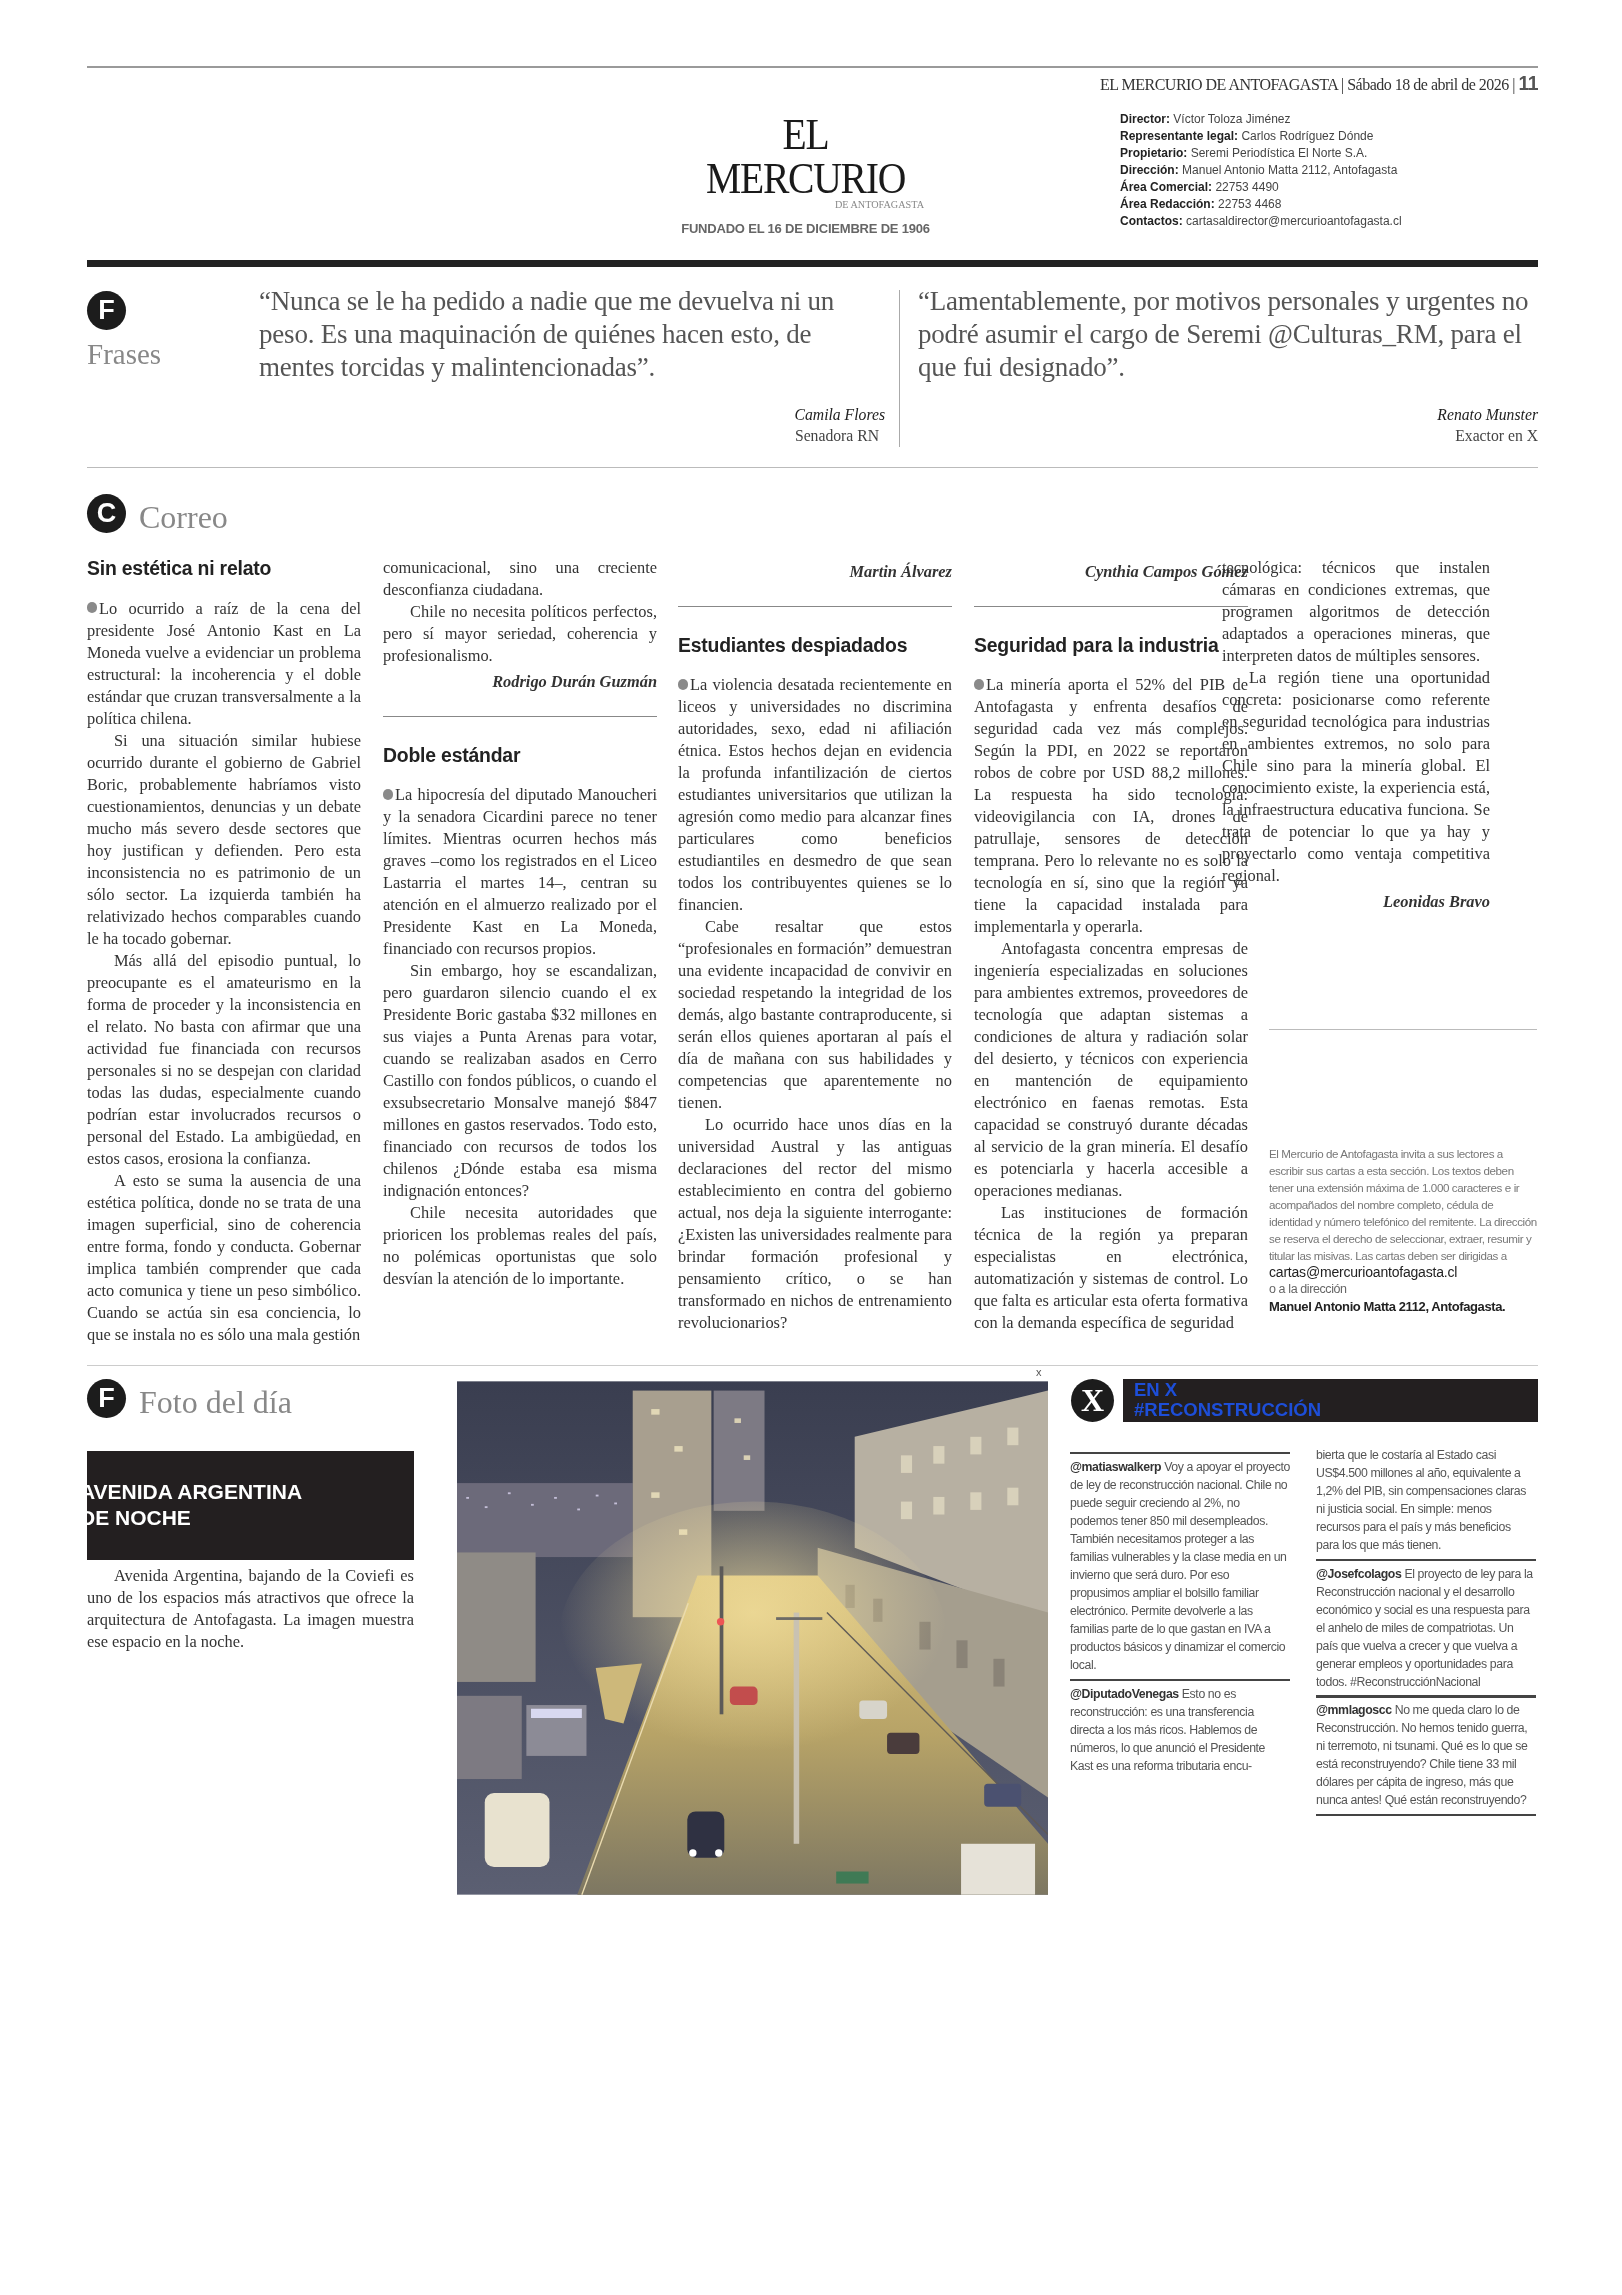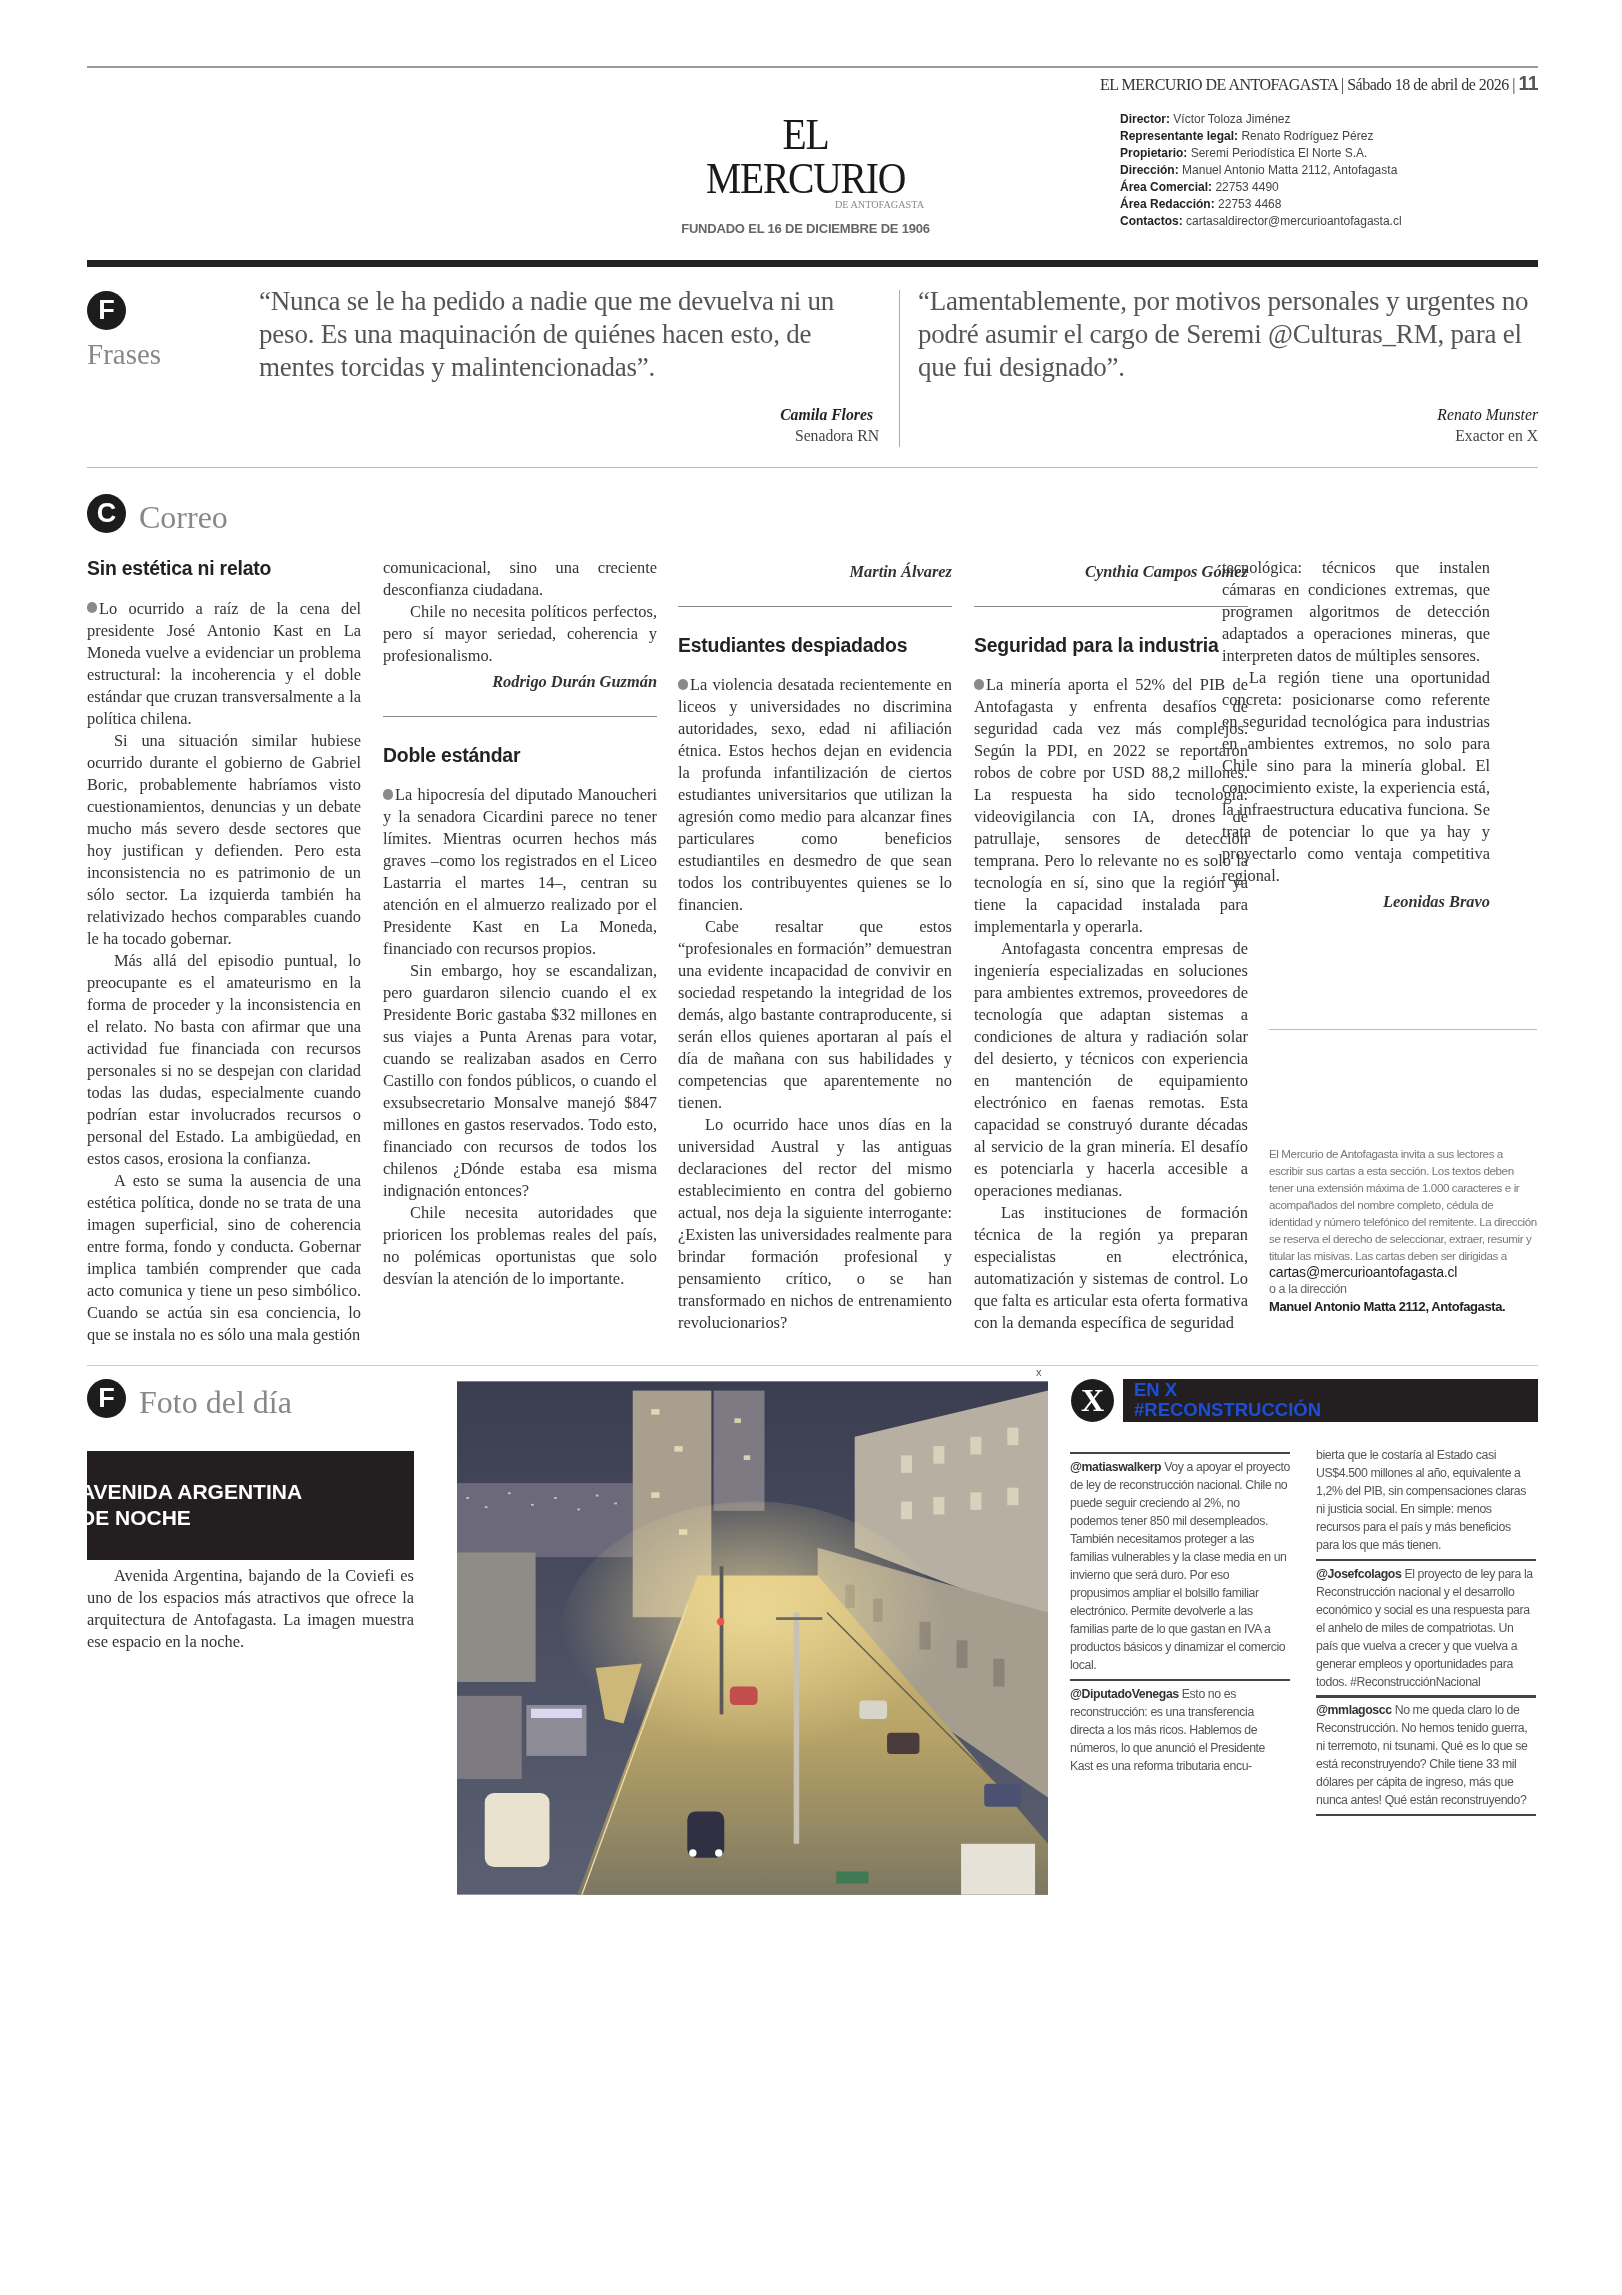--- a/index.html
+++ b/index.html
@@ -23,21 +23,21 @@
   .badge{width:39px;height:39px;border-radius:50%;background:#1c1c1c;color:#fff;font-family:"Liberation Sans","DejaVu Sans",sans-serif;font-weight:bold;font-size:27px;line-height:39px;text-align:center;}
 
   
   #frases-badge{left:87px;top:291px;width:39px;height:39px;}
   #frases-label{left:87px;top:338px;font-size:29px;color:#888;}
   .quote{font-size:27px;line-height:33px;color:#555;letter-spacing:-0.2px;}
   #q1{left:259px;top:285px;width:629px;}
   #q2{left:918px;top:285px;width:620px;}
   .qauthor{text-align:right;font-size:15.7px;font-style:italic;color:#222;}
   .qrole{text-align:right;font-size:15.7px;color:#444;}
-  #q1-author{left:253px;top:406px;width:620px;font-weight:bold;}
+  #q1-author{left:265px;top:406px;width:620px;}
   #q1-role{left:259px;top:427px;width:620px;}
   #q2-author{left:918px;top:406px;width:620px;}
   #q2-role{left:918px;top:427px;width:620px;}
   #frases-vdiv{left:899px;top:290px;width:0.9px;height:157px;background:#aaa;}
   #frases-hrule{left:87px;top:467px;width:1451px;height:0.9px;background:#bbb;}
 
   
   #correo-badge{left:87px;top:494px;}
   #correo-label{left:139px;top:499px;font-size:32px;color:#888;}
 
@@ -97,21 +97,21 @@
 </div>
 
 <div class="abs" id="logo">
   <div class="name">EL MERCURIO</div>
   <div class="sub">DE ANTOFAGASTA</div>
   <div class="founded">FUNDADO EL 16 DE DICIEMBRE DE 1906</div>
 </div>
 
 <div class="abs" id="masthead-info">
   <div><b>Director:</b> <span>Víctor Toloza Jiménez</span></div>
-  <div><b>Representante legal:</b> <span>Renato Rodríguez Pérez</span></div>
+  <div><b>Representante legal:</b> <span>Carlos Rodríguez Dónde</span></div>
   <div><b>Propietario:</b> <span>Seremi Periodística El Norte S.A.</span></div>
   <div><b>Dirección:</b> <span>Manuel Antonio Matta 2112, Antofagasta</span></div>
   <div><b>Área Comercial:</b> <span>22753 4490</span></div>
   <div><b>Área Redacción:</b> <span>22753 4468</span></div>
   <div><b>Contactos:</b> <span>cartasaldirector@mercurioantofagasta.cl</span></div>
 </div>
 
 <div class="abs" id="thick-rule"></div>
 
 <div class="abs badge" id="frases-badge">F</div>

